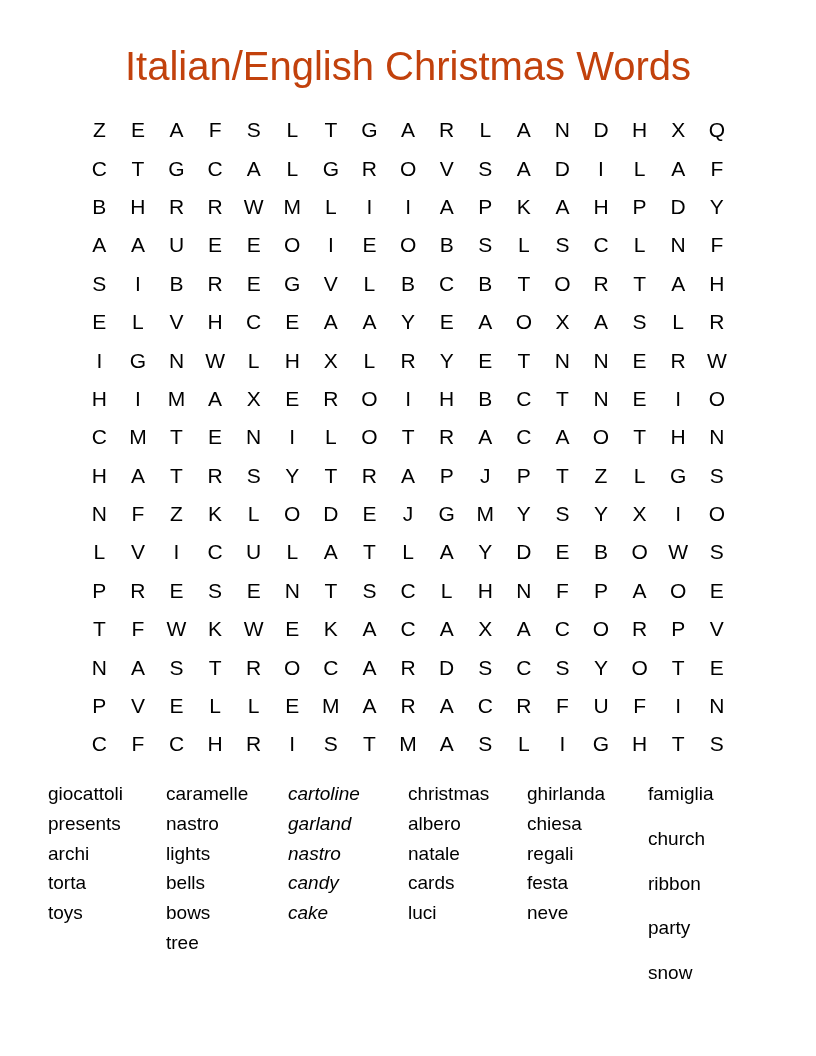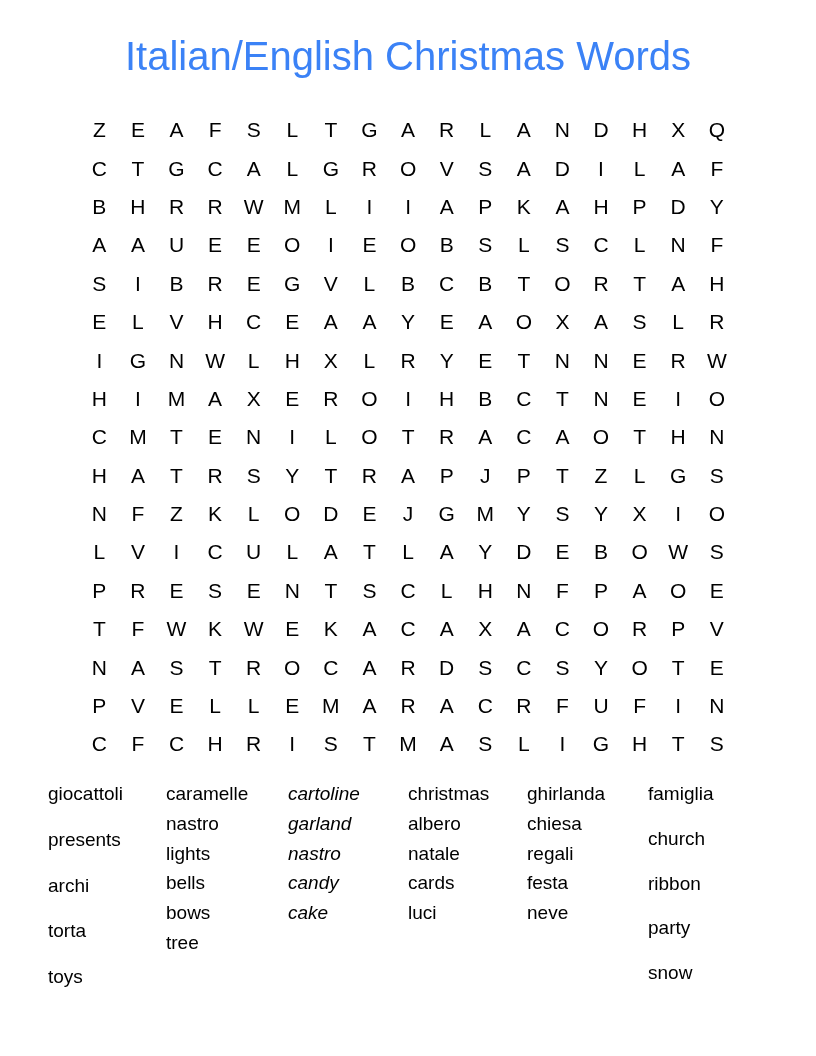--- a/index.html
+++ b/index.html
@@ -11,27 +11,27 @@
     position: relative;
     width: 816px;
     height: 1056px;
     background: #ffffff;
     color: #000000;
     font-family: "Liberation Sans", "DejaVu Sans", sans-serif;
     overflow: hidden;
   }
   .title {
     margin: 0;
-    padding-top: 32px;
+    padding-top: 42px;
     text-align: center;
     font-size: 40px;
     line-height: 48px;
     font-weight: 400;
     letter-spacing: 0px;
-    color: #3b82f6;
+    color: #c2410c;
     font-family: "Liberation Sans", "DejaVu Sans", sans-serif;
   }
   .grid {
     position: absolute;
     left: 80px;
     top: 111px;
     width: 656px;
   }
   .grid-row {
     display: flex;
@@ -50,21 +50,21 @@
   .word-bank {
     position: absolute;
     left: 48px;
     top: 779px;
     display: flex;
   }
   .word-col {
     display: flex;
     flex-direction: column;
   }
-  .word-col-0 { width: 118px; gap: 16px; }
+  .word-col-0 { width: 118px; }
   .word-col-1 { width: 122px; }
   .word-col-2 { width: 120px; font-style: italic; }
   .word-col-3 { width: 119px; }
   .word-col-4 { width: 121px; }
   .word-col-5 { width: 120px; gap: 15px; }
   .word-item {
     font-size: 19px;
     line-height: 29.8px;
     font-weight: 400;
     color: #000000;

